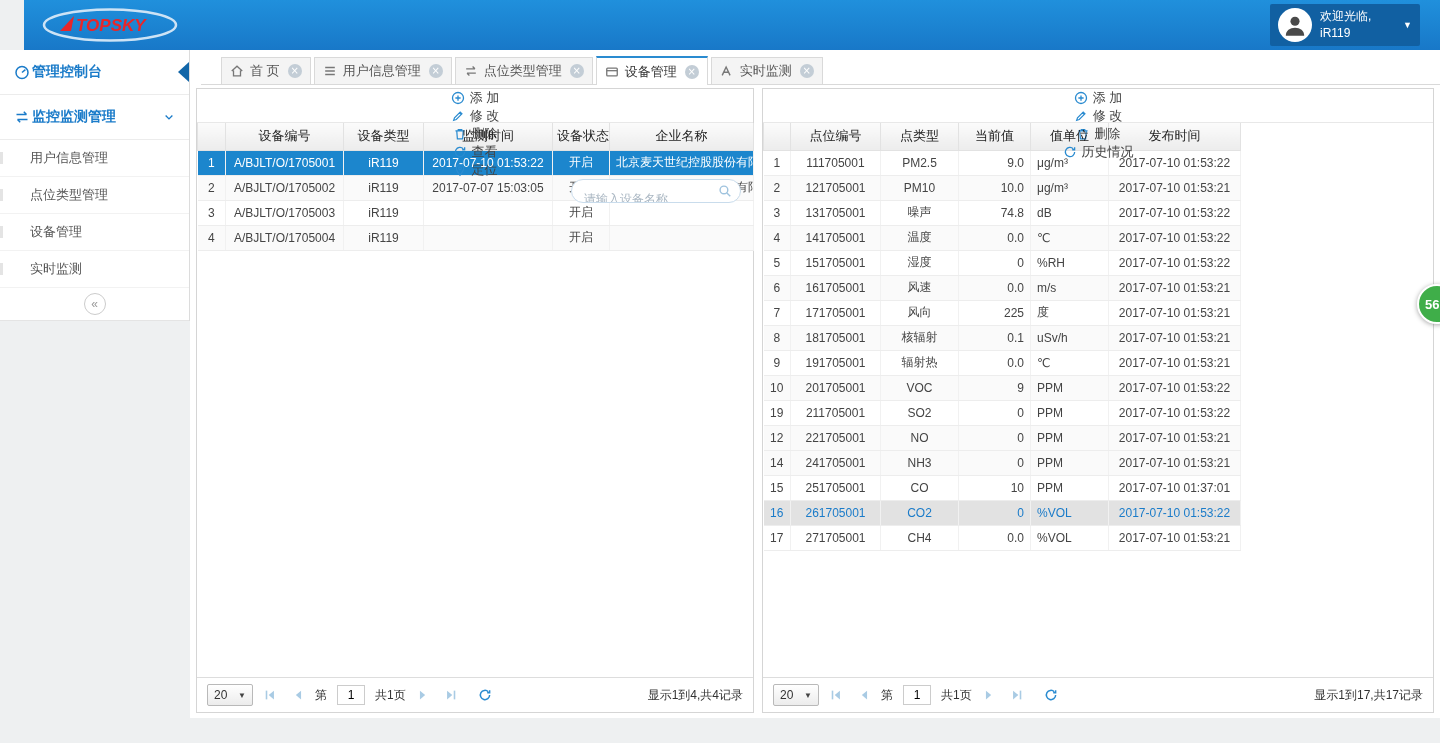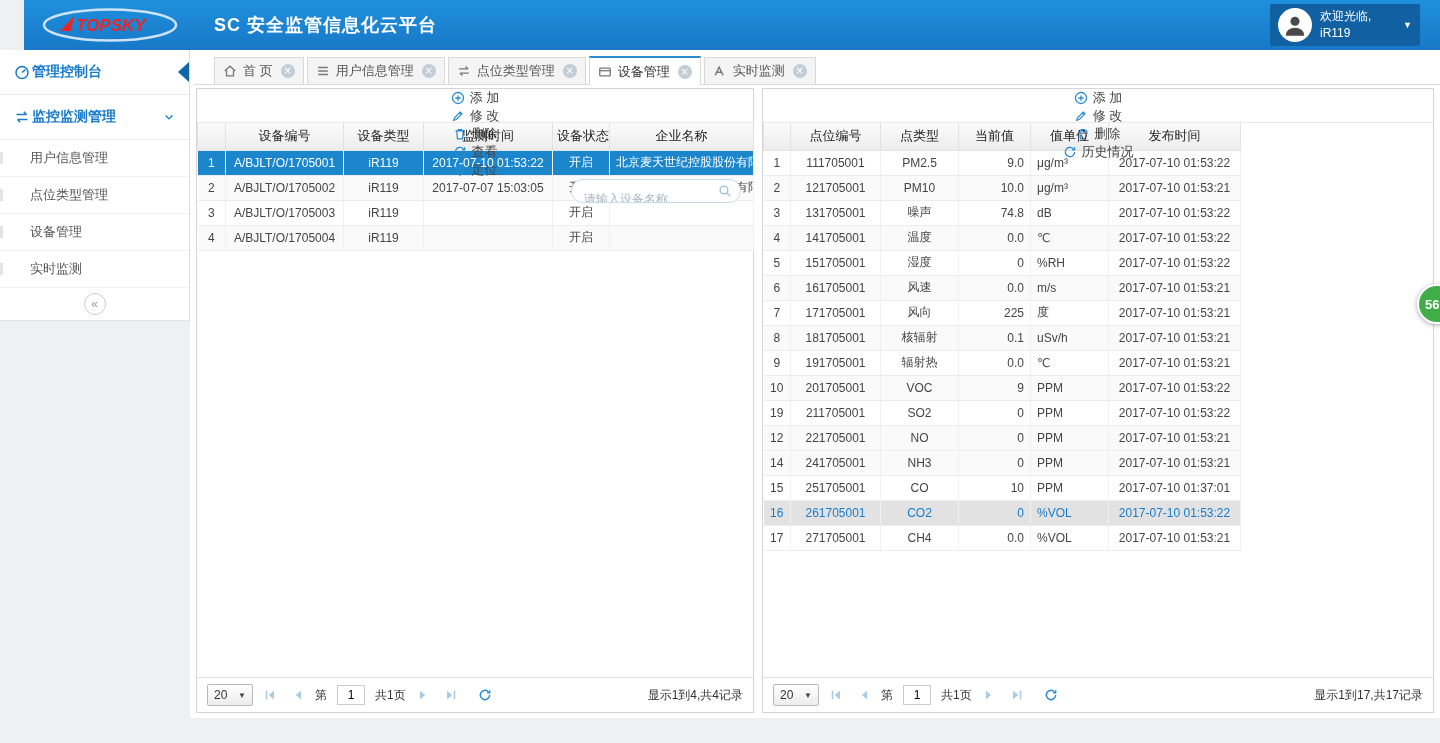--- a/index.html
+++ b/index.html
@@ -54,21 +54,21 @@
   .collapse-btn {
     width:22px; height:22px; border:1px solid #ccc; border-radius:50%;
     color:#999; display:flex; align-items:center; justify-content:center;
     font-size:12px; cursor:pointer; background:#fff;
   }
 
   
   .content { position:absolute; left:190px; top:50px; width:1250px; height:668px; background:#fff; }
 
   .tabbar {
-    position:absolute; left:4px; top:7px; right:0; height:28px;
+    position:absolute; left:11px; top:7px; right:0; height:28px;
     border-bottom:1px solid #d9d9d9; display:flex; align-items:flex-end;
     padding-left:20px; gap:3px; background:#fff;
   }
   .tab {
     height:27px; display:flex; align-items:center; gap:6px; padding:0 8px;
     background:#f4f4f4; border:1px solid #d9d9d9; border-bottom:none;
     color:#555; font-size:13px; cursor:pointer; position:relative; white-space:nowrap;
   }
   .tab .tab-ic { color:#777; }
   .tab.active { background:#fff; color:#333; border-top:2px solid #2a8bd0; height:29px; margin-bottom:-1px; z-index:2; }
@@ -138,21 +138,20 @@
 <body>
 
 <div class="topbar">
   <div class="logo-wrap">
     <svg width="150" height="38" viewBox="0 0 150 38">
       <ellipse cx="72" cy="19" rx="66" ry="15.5" fill="none" stroke="#cde3f5" stroke-width="2.5"></ellipse>
       <path d="M22 25 L36 10 L33 25 Z" fill="#e8262a"></path>
       <text x="38" y="25" font-style="italic" font-weight="bold" font-size="17" fill="#e8262a">TOPSKY</text>
     </svg>
   </div>
-  <div class="app-title">SC  安全监管信息化云平台</div>
 
   <div class="user-box">
     <div class="avatar">
       <svg width="26" height="26" viewBox="0 0 24 24">
         <circle cx="12" cy="8.5" r="4.2" fill="#4a4a4a"></circle>
         <path d="M3.5 22 c0-5 3.8-7.5 8.5-7.5 s8.5 2.5 8.5 7.5 z" fill="#4a4a4a"></path>
       </svg>
     </div>
     <div class="welcome">
       <div>欢迎光临,</div>

